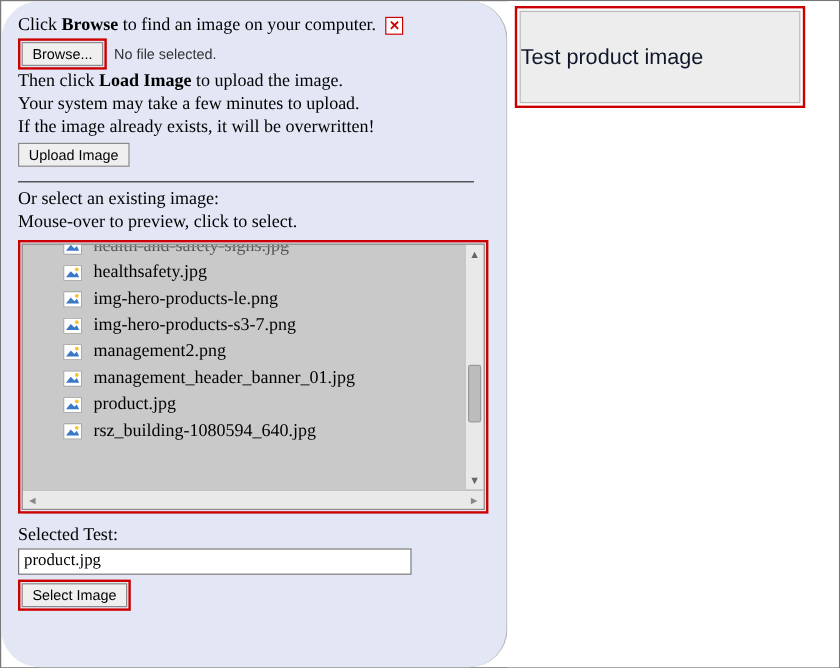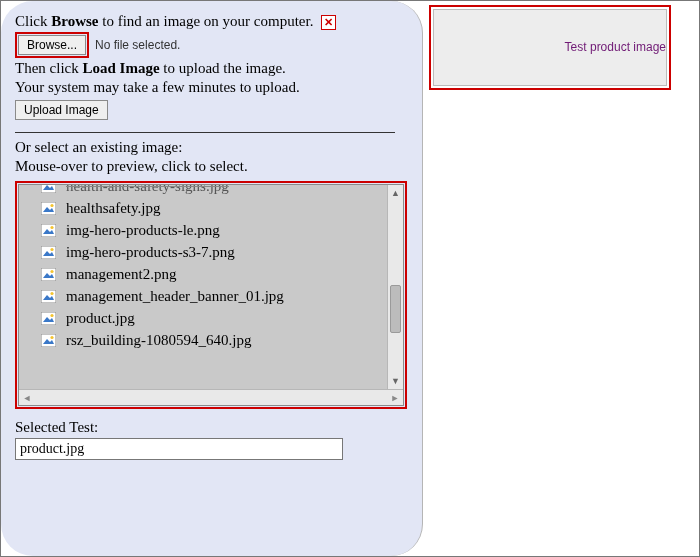--- a/index.html
+++ b/index.html
@@ -38,24 +38,24 @@
     width: 242px;
     height: 85px;
   }
   .preview-inner {
     width: 100%;
     height: 100%;
     background: #ededed;
     border: 1px solid #bcbcbc;
     display: flex;
     align-items: center;
-    justify-content: flex-end;
+    justify-content: flex-start;
     font-family: Arial, sans-serif;
-    font-size: 12px;
-    color: #701a75;
+    font-size: 18px;
+    color: #0f172a;
     text-align: center;
     line-height: 1.25;
   }
   .instr { margin: 2px 0; }
   .instr b { font-weight: bold; }
   .row-browse {
     display: flex;
     align-items: center;
     gap: 6px;
     margin: 2px 0 2px 0;
@@ -109,21 +109,21 @@
     flex-direction: column;
   }
   .list-body {
     flex: 1;
     overflow: hidden;
     position: relative;
   }
   .list-rows {
     position: absolute;
     top: -10px;
-    left: 0; right: 16px;
+    left: 12px; right: 16px;
     display: flex;
     flex-direction: column;
   }
   .vscroll {
     position: absolute;
     top: 0; right: 0; bottom: 0;
     width: 16px;
     background: #e9e9e9;
     border-left: 1px solid #b7b7b7;
   }
@@ -207,20 +207,21 @@
       <span class="red-frame">
         <span class="btn-like">Browse...</span>
       </span>
       <span class="nofile">No file selected.</span>
     </div>
 
     <div class="instr">
       <span>Then click </span><b>Load Image</b><span> to upload the image.</span>
     </div>
     <div class="instr">Your system may take a few minutes to upload.</div>
+    <div class="instr">If the image already exists, it will be overwritten!</div>
 
     <div style="margin-top:4px;">
       <span class="btn-like">Upload Image</span>
     </div>
 
     <hr class="sep">
 
     <div class="instr">Or select an existing image:</div>
     <div class="instr">Mouse-over to preview, click to select.</div>
 
@@ -318,20 +319,25 @@
         <div class="hscroll">
           <div class="harrow left">◄</div>
           <div class="harrow right">►</div>
         </div>
       </div>
     </div>
 
     <div class="sel-label">Selected Test:</div>
     <input class="sel-input" type="text" value="product.jpg" style="">
 
+    <div class="sel-btn-wrap">
+      <span class="red-frame">
+        <span class="btn-like">Select Image</span>
+      </span>
+    </div>
 
   </div>
 
   <div class="right-pane">
     <div class="preview-box">
       <div class="preview-inner">
         <span>Test product image</span>
       </div>
     </div>
   </div>

